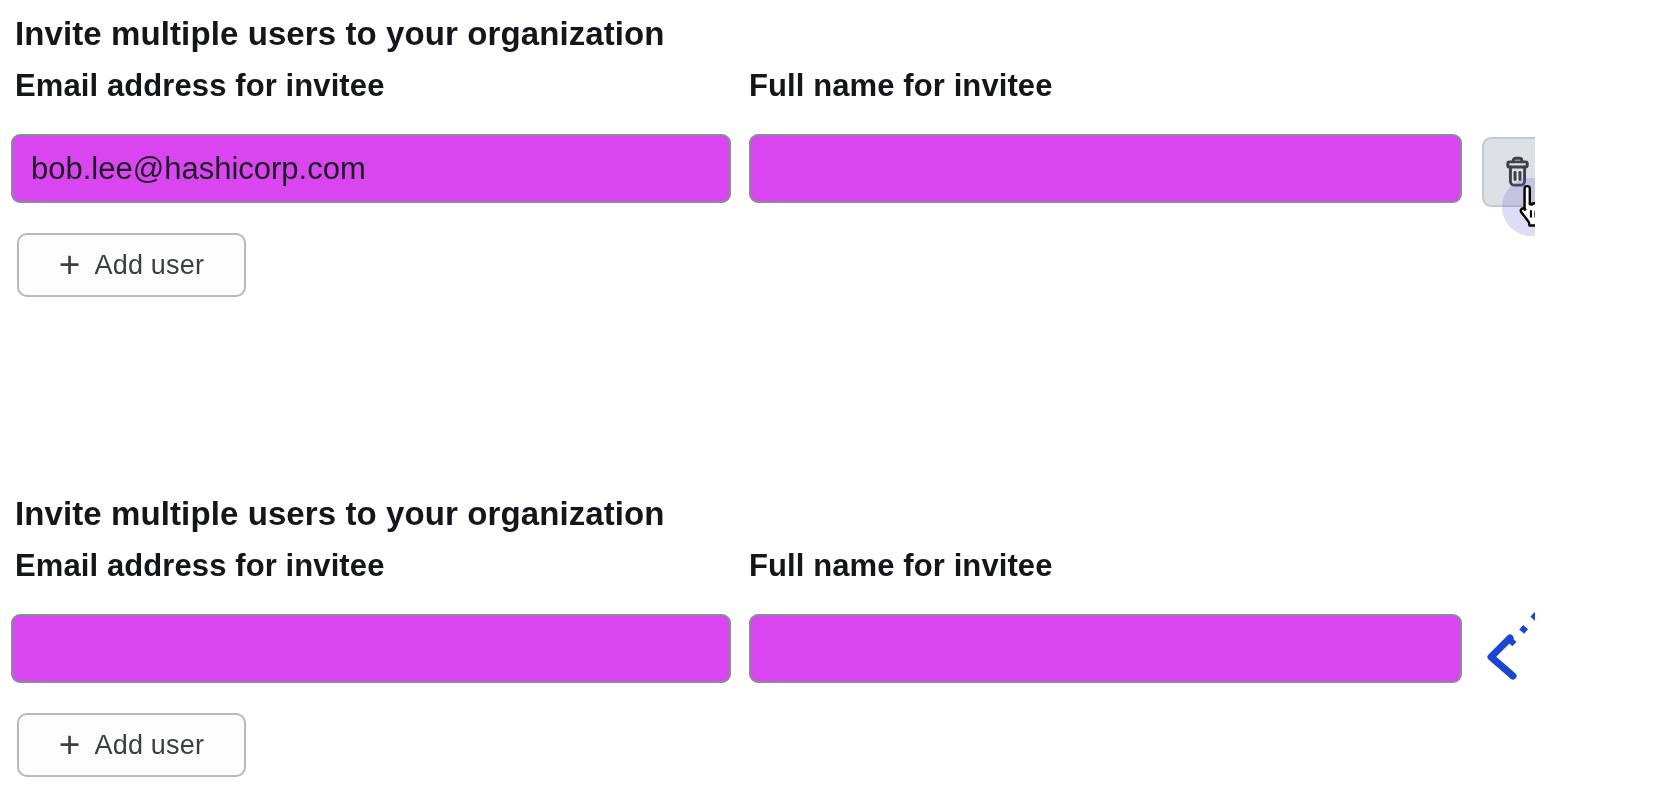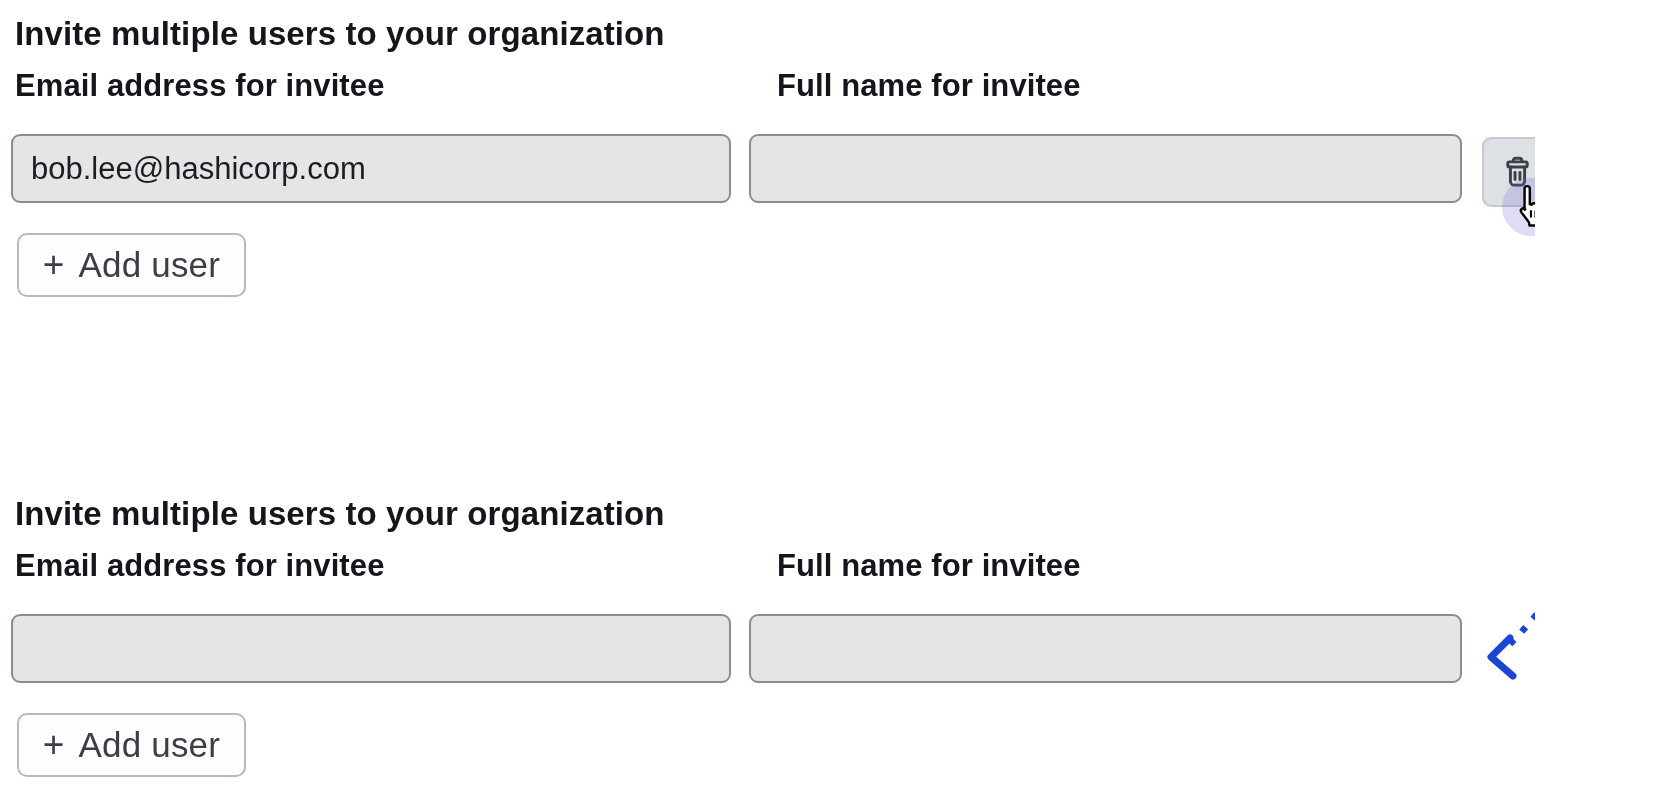--- a/index.html
+++ b/index.html
@@ -32,27 +32,27 @@
     color:var(--text-primary);
     letter-spacing:.1px;
   }
   .field-label{
     position:absolute;top:66px;
     font-size:31px;line-height:40px;font-weight:700;
     color:var(--text-primary);
     letter-spacing:.1px;
   }
   .label-email{left:15px;}
-  .label-fullname{left:749px;margin-left:28px;}
+  .label-fullname{left:749px;}
 
   .text-input{
     position:absolute;top:134px;height:69px;
     border:2px solid var(--input-border);
     border-radius:9px;
-    background:#e5e5e5;
+    background:#d946ef;
     font-family:"Liberation Sans", sans-serif;
     font-size:31px;color:#1b1d22;
     padding:0 18px;
     outline:none;
   }
   .input-email{left:11px;width:720px;}
   .input-fullname{left:749px;width:713px;}
 
   .delete-row-button{
     position:absolute;left:1482px;top:137px;
@@ -73,21 +73,21 @@
     font-family:"Liberation Sans", sans-serif;
     color:var(--button-text);
     cursor:pointer;
   }
   .plus-glyph{
     font-size:37px;font-weight:400;line-height:1;
     color:var(--button-text);
     position:relative;top:-1px;
   }
   .add-user-label{
-    font-size:35px;font-weight:500;letter-spacing:.2px;
+    font-size:27px;font-weight:500;letter-spacing:.2px;
     color:var(--button-text);
   }
 
   
   .annotation-svg{
     position:absolute;left:0;top:0;width:1672px;height:800px;
     pointer-events:none;z-index:5;
   }
   .cursor-halo{
     position:absolute;left:1502px;top:178px;

